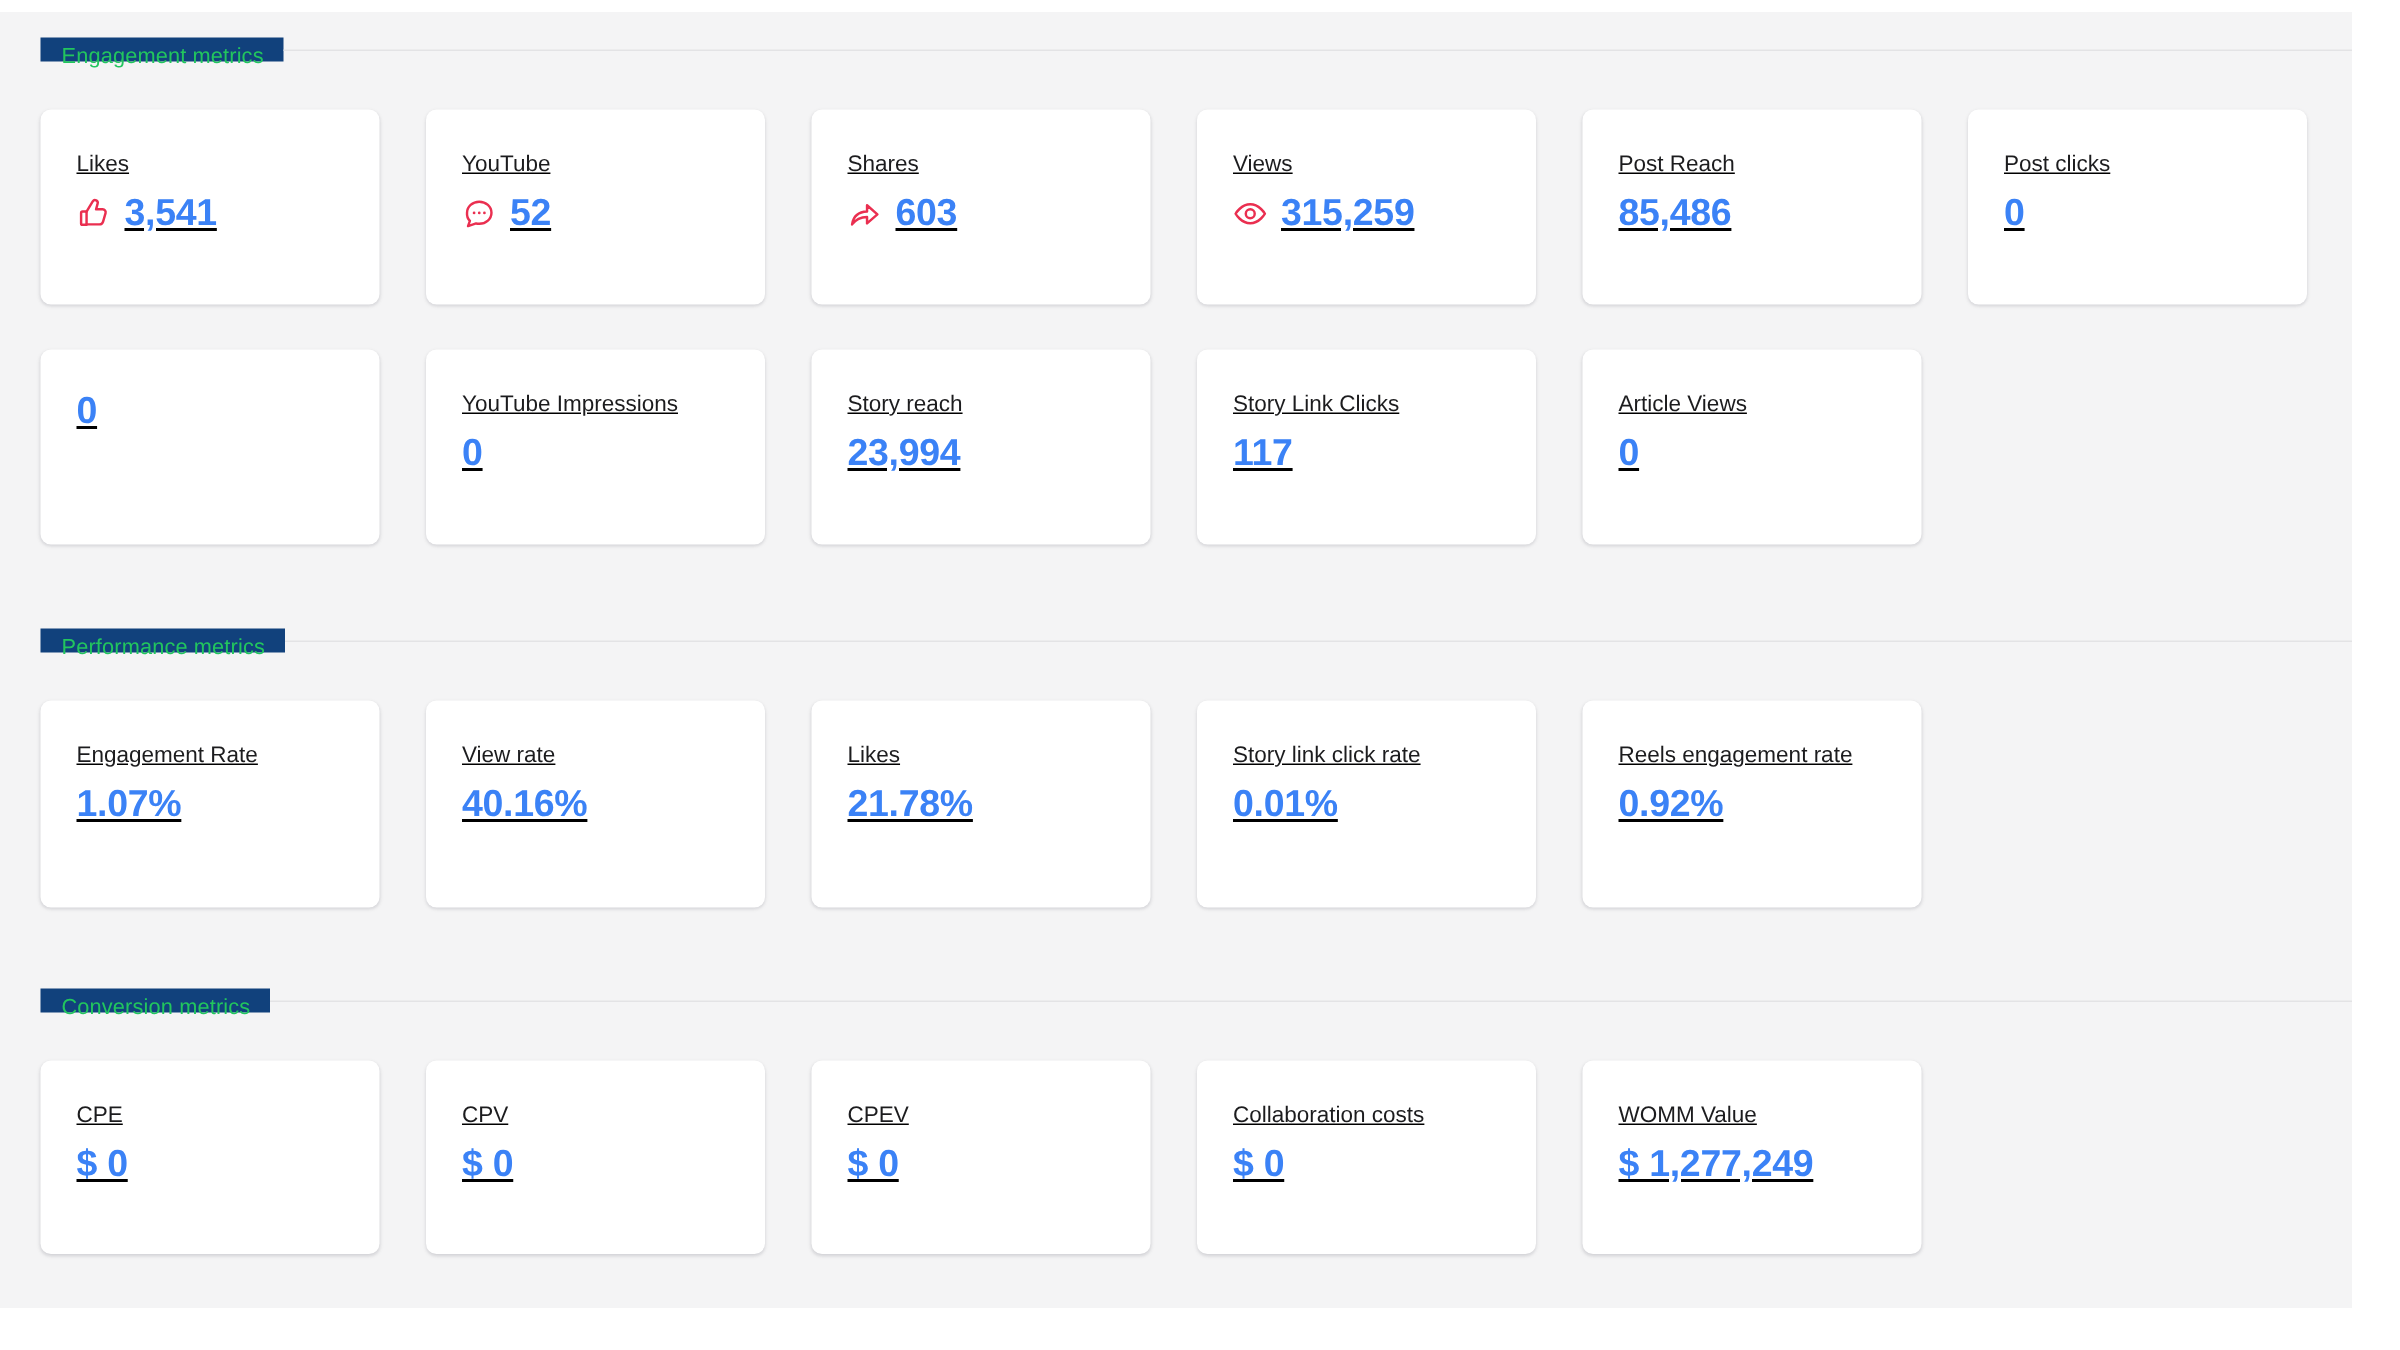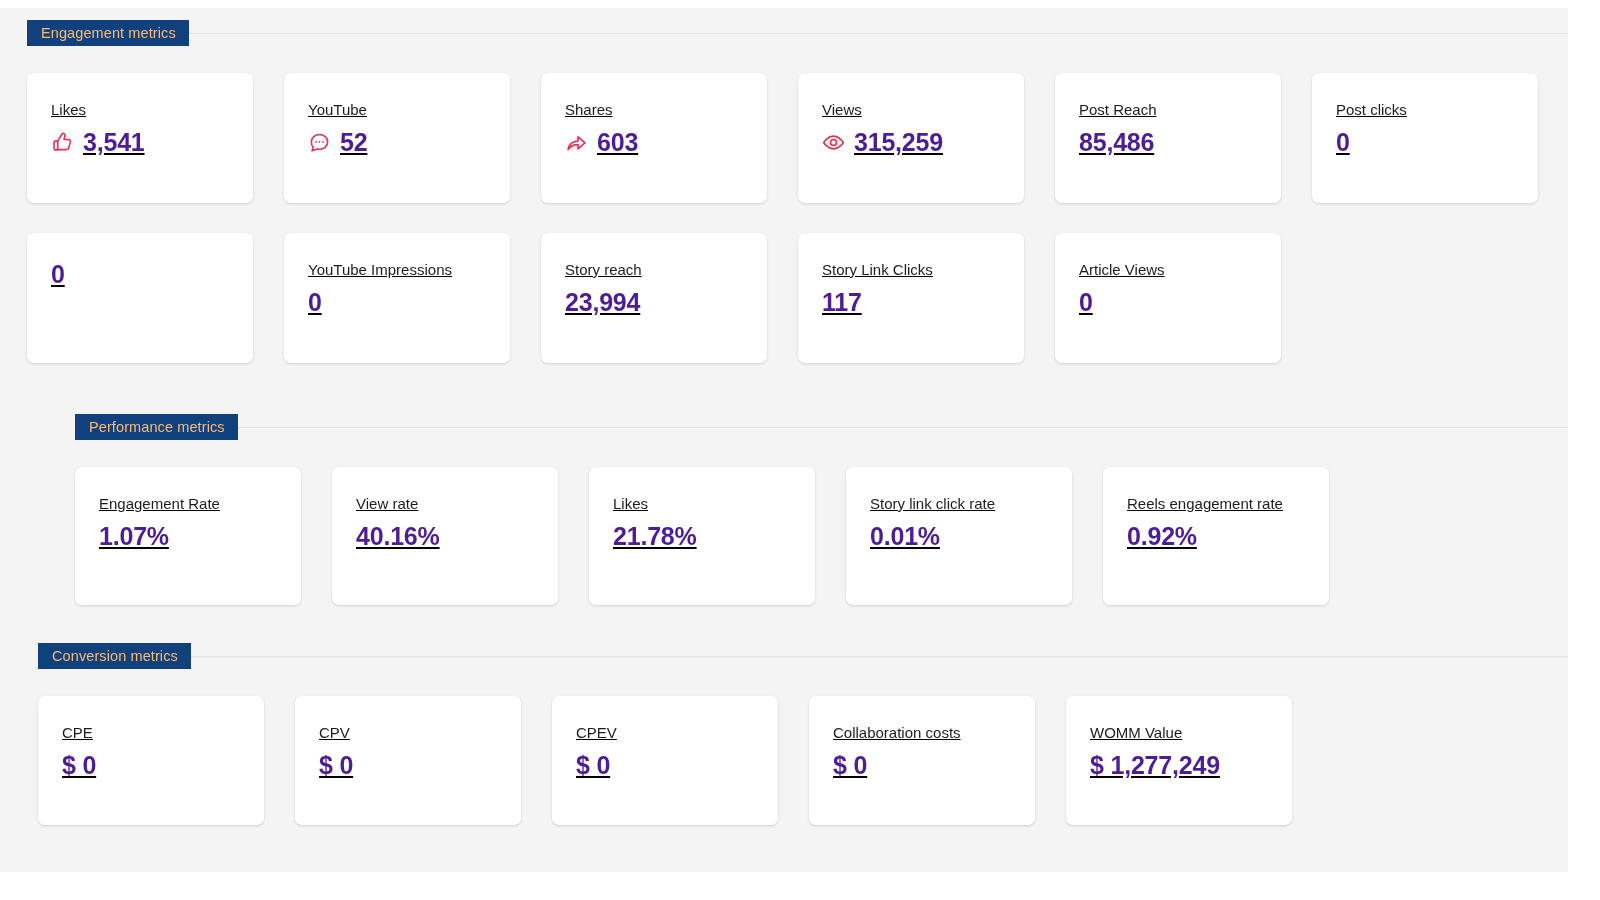--- a/index.html
+++ b/index.html
@@ -28,24 +28,24 @@
 
   
   .section-header {
     display: flex;
     align-items: center;
     height: 26px;
     margin: 0 0 0 0;
   }
   .section-badge {
     background: #11417c;
-    color: #fdba74;
+    color: #22c55e;
     font-size: 14.5px;
     line-height: 26px;
-    height: 26px;
+    height: 16px;
     padding: 0 13px 0 14px;
     letter-spacing: 0.1px;
     white-space: nowrap;
     margin-left: 27px;
     font-weight: 400;
   }
   .section-rule {
     flex: 1 1 auto;
     height: 1px;
     background: #e3e3e5;
@@ -84,41 +84,41 @@
   .card-value-row {
     display: flex;
     align-items: center;
     gap: 9px;
   }
 
   .card-value {
     font-size: 25px;
     line-height: 30px;
     font-weight: 700;
-    color: #4c1d95;
+    color: #3b82f6;
     letter-spacing: -0.2px;
     white-space: nowrap;
   }
 
   .metric-icon {
     width: 23px;
     height: 23px;
     flex: 0 0 auto;
     display: block;
   }
   .metric-icon svg { display: block; width: 23px; height: 23px; }
 
   
   .sec-engagement { padding-top: 12px; }
   .sec-engagement .card-grid { margin-top: 27px; }
 
-  .sec-performance { padding-top: 51px; padding-left: 48px; }
+  .sec-performance { padding-top: 51px; }
   .sec-performance .card-grid { margin-top: 27px; }
 
-  .sec-conversion { padding-top: 38px; margin-left: 11px; }
+  .sec-conversion { padding-top: 49px; }
   .sec-conversion .card-grid { margin-top: 27px; }
 
   
   .sec-engagement .card { min-height: 130px; }
   .sec-performance .card { min-height: 138px; }
   .sec-conversion  .card { min-height: 129px; }
 </style>
 </head>
 <body>
 

